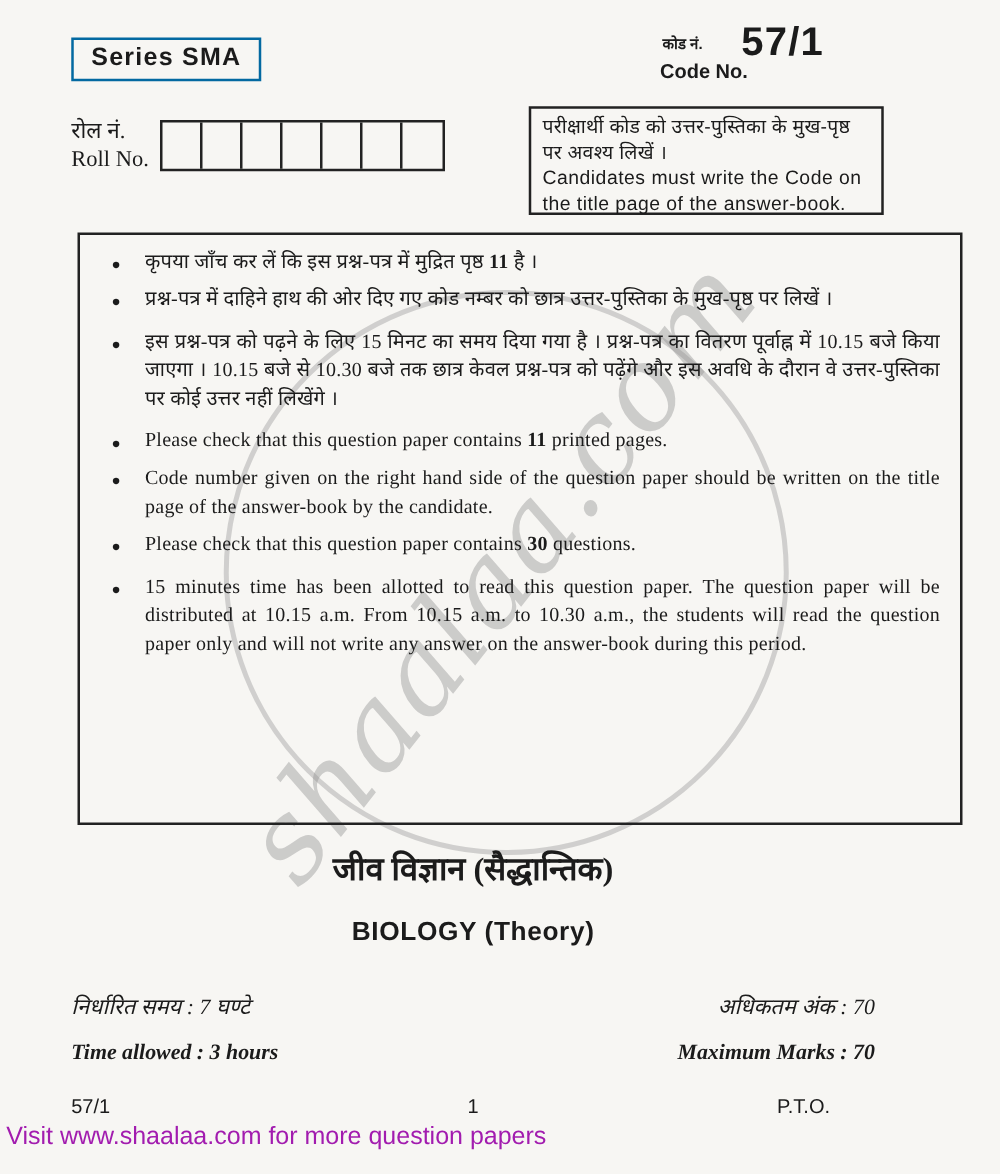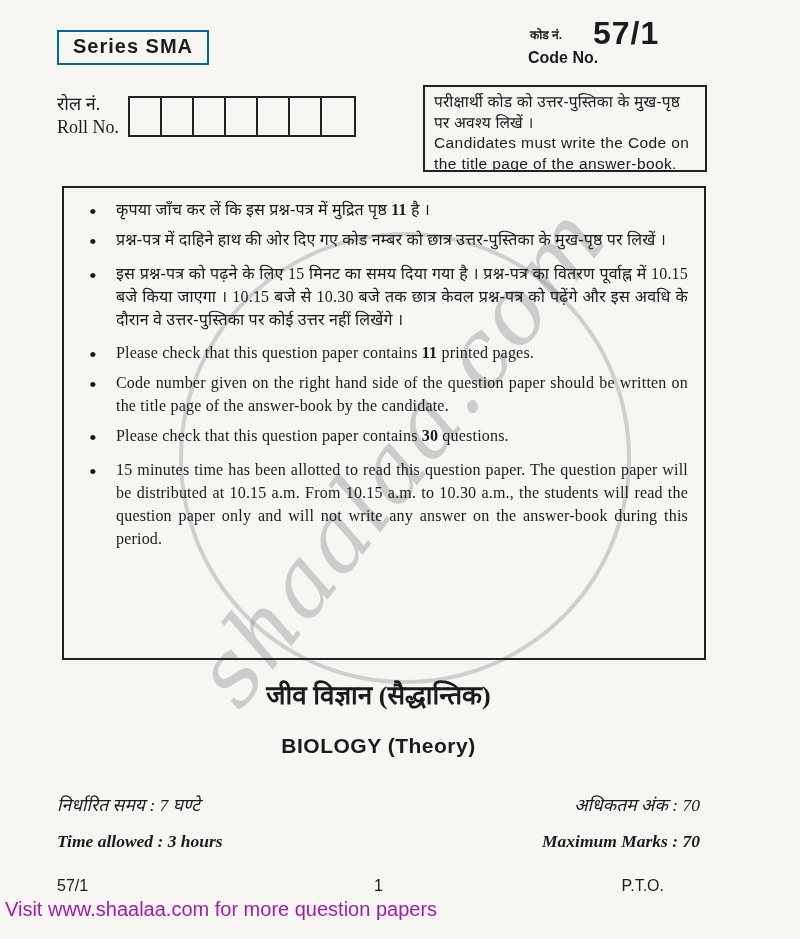--- a/index.html
+++ b/index.html
@@ -58,21 +58,21 @@
     border:2px solid #222;
     padding:5px 9px 4px 9px;
     font-family:"Liberation Sans", sans-serif;
     font-size:15.5px; line-height:1.33;
   }
   .notice-hi { letter-spacing:.2px; }
   .notice-en { letter-spacing:.4px; }
 
   
   .instr-box {
-    left:62px; top:186px; width:644px; height:474px;
+    left:62px; top:186px; width:708px; height:474px;
     border:2.5px solid #222;
     padding:11px 16px 6px 21px;
     overflow:hidden;
   }
   .instr-list { list-style:none; }
   .instr-list li {
     position:relative;
     padding-left:31px;
     margin-bottom:7px;
     font-size:16px;

